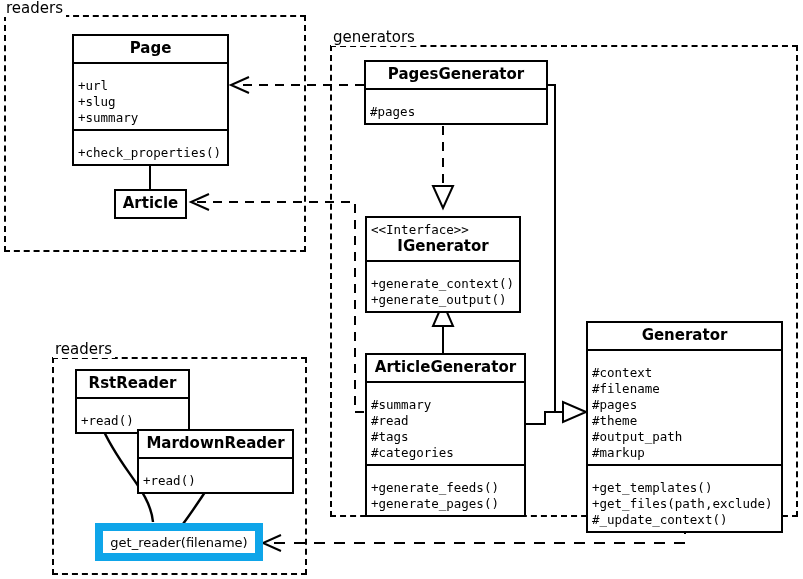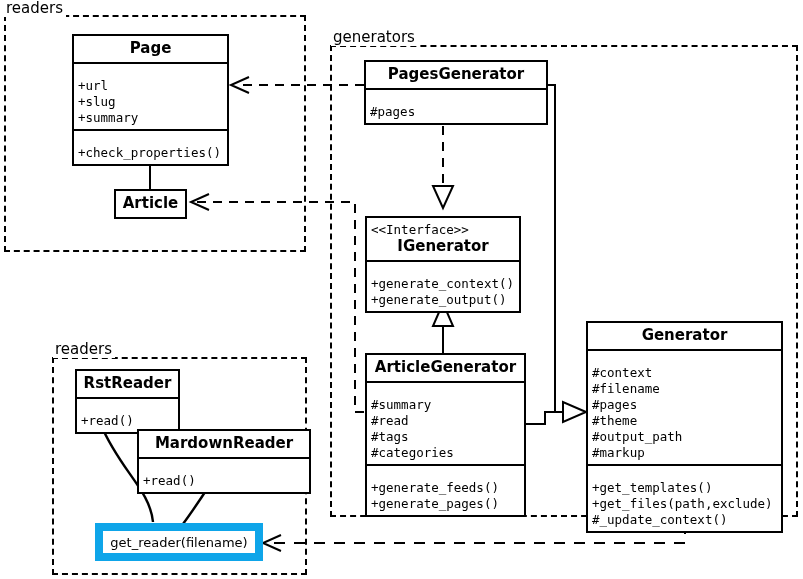--- a/index.html
+++ b/index.html
@@ -224,28 +224,28 @@
       <div>#output_path</div>
       <div>#markup</div>
     </div>
     <div class="cls-sep cls-compartment">
       <div>+get_templates()</div>
       <div>+get_files(path,exclude)</div>
       <div>#_update_context()</div>
     </div>
   </div>
 
-  <div class="umlclass" style="left:75px; top:369px; width:105px;">
+  <div class="umlclass" style="left:75px; top:369px; width:115px;">
     <div class="cls-name">RstReader</div>
     <div class="cls-sep cls-compartment">
       <div>+read()</div>
     </div>
   </div>
 
-  <div class="umlclass" style="left:137px; top:429px; width:174px;">
+  <div class="umlclass" style="left:137px; top:429px; width:157px;">
     <div class="cls-name">MardownReader</div>
     <div class="cls-sep cls-compartment">
       <div>+read()</div>
     </div>
   </div>
 
   <div class="plainbox" style="left:95px; top:523px; width:168px; height:38px;">
     <span>get_reader(filename)</span>
   </div>
 

